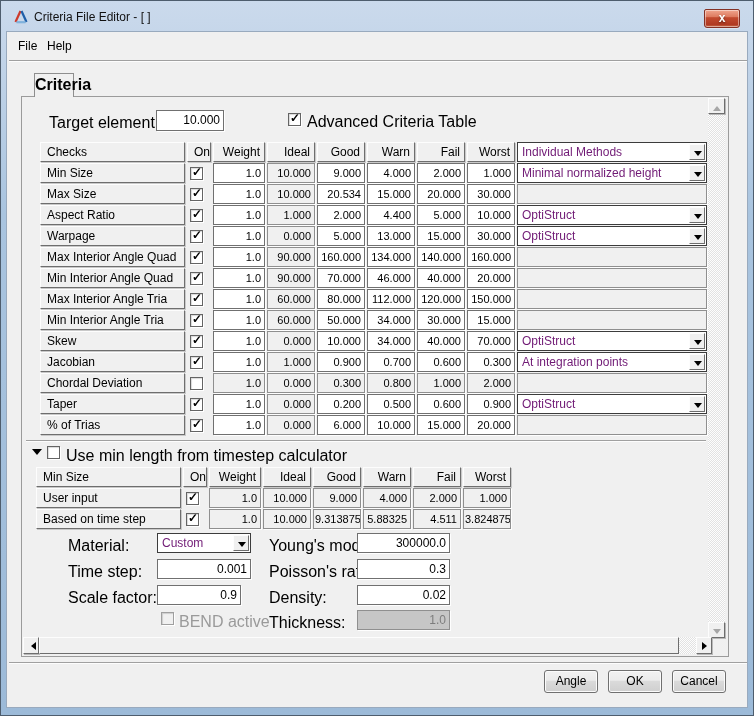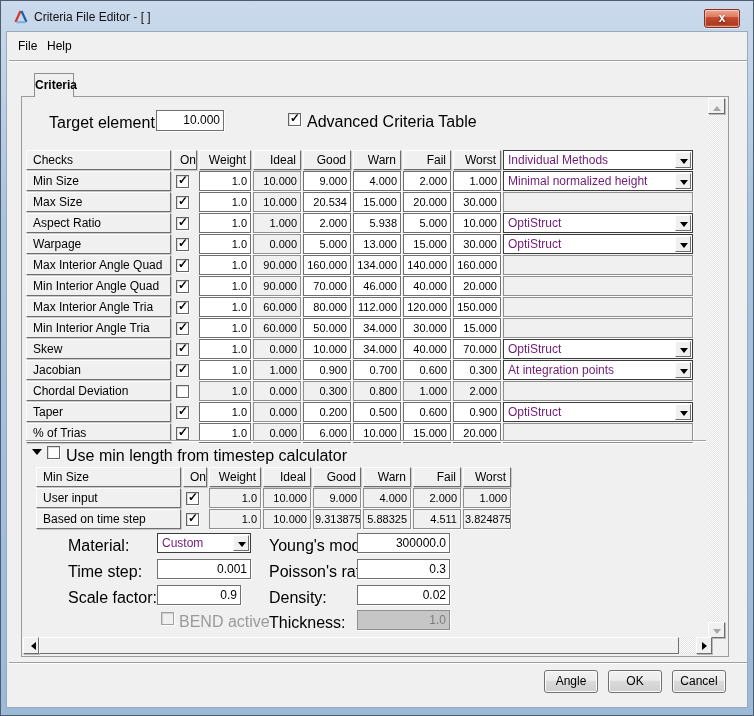--- a/index.html
+++ b/index.html
@@ -21,21 +21,21 @@
   .client{position:absolute;left:5px;top:30px;width:742px;height:677px;
           background:#F0F0F0;border:1px solid #99AABE;}
 
   .menubar{position:absolute;left:6px;top:31px;height:26px;font-size:12px;color:#000;}
   .menu-item{position:absolute;top:7px;}
   .etched{position:absolute;height:0;border-top:1px solid #A0A0A0;border-bottom:1px solid #FDFDFD;}
 
   
   .tab{position:absolute;left:33px;top:72px;width:40px;height:24px;background:#F0F0F0;
        border:1px solid #8E8E8E;border-bottom:none;z-index:3;
-       font-size:12px;font-weight:bold;text-align:center;line-height:22px;color:#000;}
+       font-size:16px;font-weight:bold;text-align:center;line-height:22px;color:#000;}
   .frame{position:absolute;left:20px;top:95px;width:708px;height:561px;
          border:1px solid #9B9B9B;background:#F0F0F0;z-index:2;}
 
   
   .lbl{position:absolute;font-size:16px;color:#000;white-space:nowrap;}
   .lbl.dis{color:#9A9A9A;}
   .field{background:#fff;border:1px solid #707070;box-shadow:1px 1px 0 rgba(255,255,255,.9);
          font-size:11px;color:#000;text-align:right;padding:3px 3px 0 1px;
          overflow:hidden;white-space:nowrap;}
   .field.ro{background:#F0F0F0;border-color:#8F8F8F;}
@@ -114,21 +114,21 @@
 
     <div class="tab">Criteria</div>
 
     <div class="frame">
 
       <span class="lbl" style="left:27px;top:17px;">Target element size:</span>
       <div class="field afield fs12" style="left:134px;top:13px;width:68px;height:21px;">10.000</div>
       <div class="cb checked acb" style="left:266px;top:16px;"></div>
       <span class="lbl" style="left:285px;top:16px;">Advanced Criteria Table</span>
 
-      <div class="grid" id="table1" style="left:4px;top:45px;margin-top:8px;">
+      <div class="grid" id="table1" style="left:18px;top:45px;">
           <div class="rbtn">Checks</div>
           <div class="rbtn num">On</div>
           <div class="rbtn num">Weight</div>
           <div class="rbtn num">Ideal</div>
           <div class="rbtn num">Good</div>
           <div class="rbtn num">Warn</div>
           <div class="rbtn num">Fail</div>
           <div class="rbtn num">Worst</div>
           <div class="combo">
             <div class="ctxt">Individual Methods</div>
@@ -159,21 +159,21 @@
           <div class="field">20.000</div>
           <div class="field">30.000</div>
           <div class="field ro"></div>
           <div class="rbtn">Aspect Ratio</div>
           <div class="cbwrap">
             <div class="cb checked"></div>
           </div>
           <div class="field">1.0</div>
           <div class="field ro">1.000</div>
           <div class="field">2.000</div>
-          <div class="field">5.938</div>
+          <div class="field">4.400</div>
           <div class="field">5.000</div>
           <div class="field">10.000</div>
           <div class="combo">
             <div class="ctxt">OptiStruct</div>
             <div class="cbtn"></div>
           </div>
           <div class="rbtn">Warpage</div>
           <div class="cbwrap">
             <div class="cb checked"></div>
           </div>

